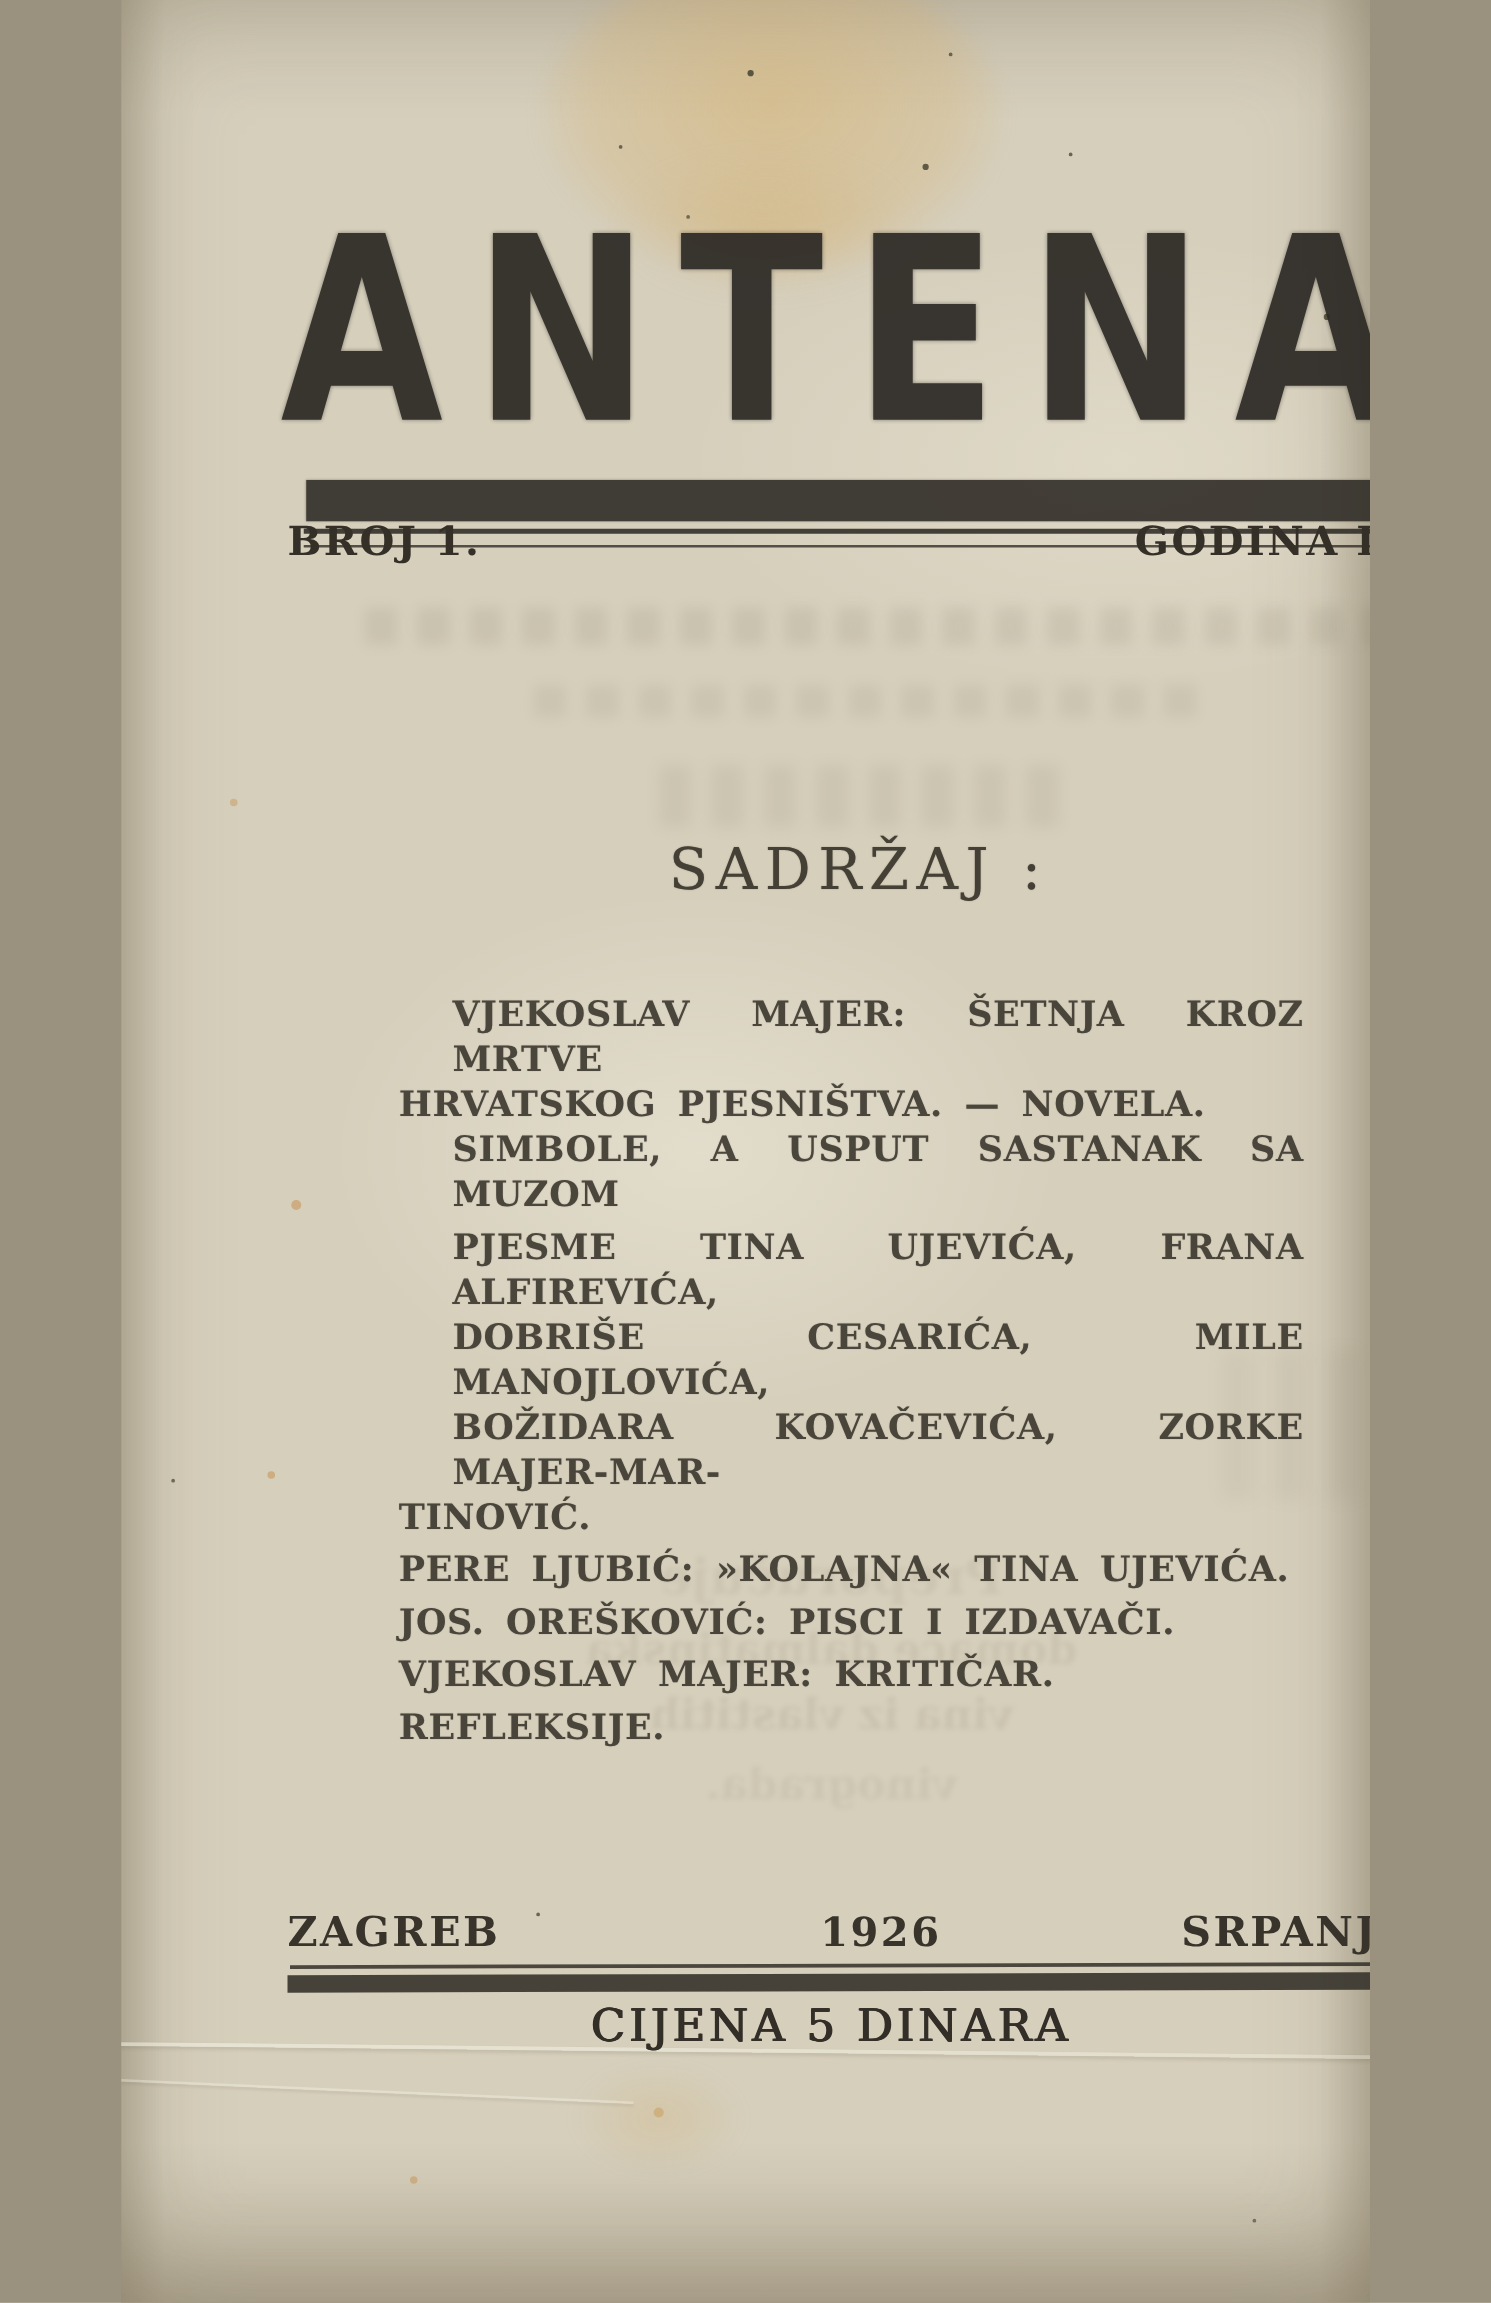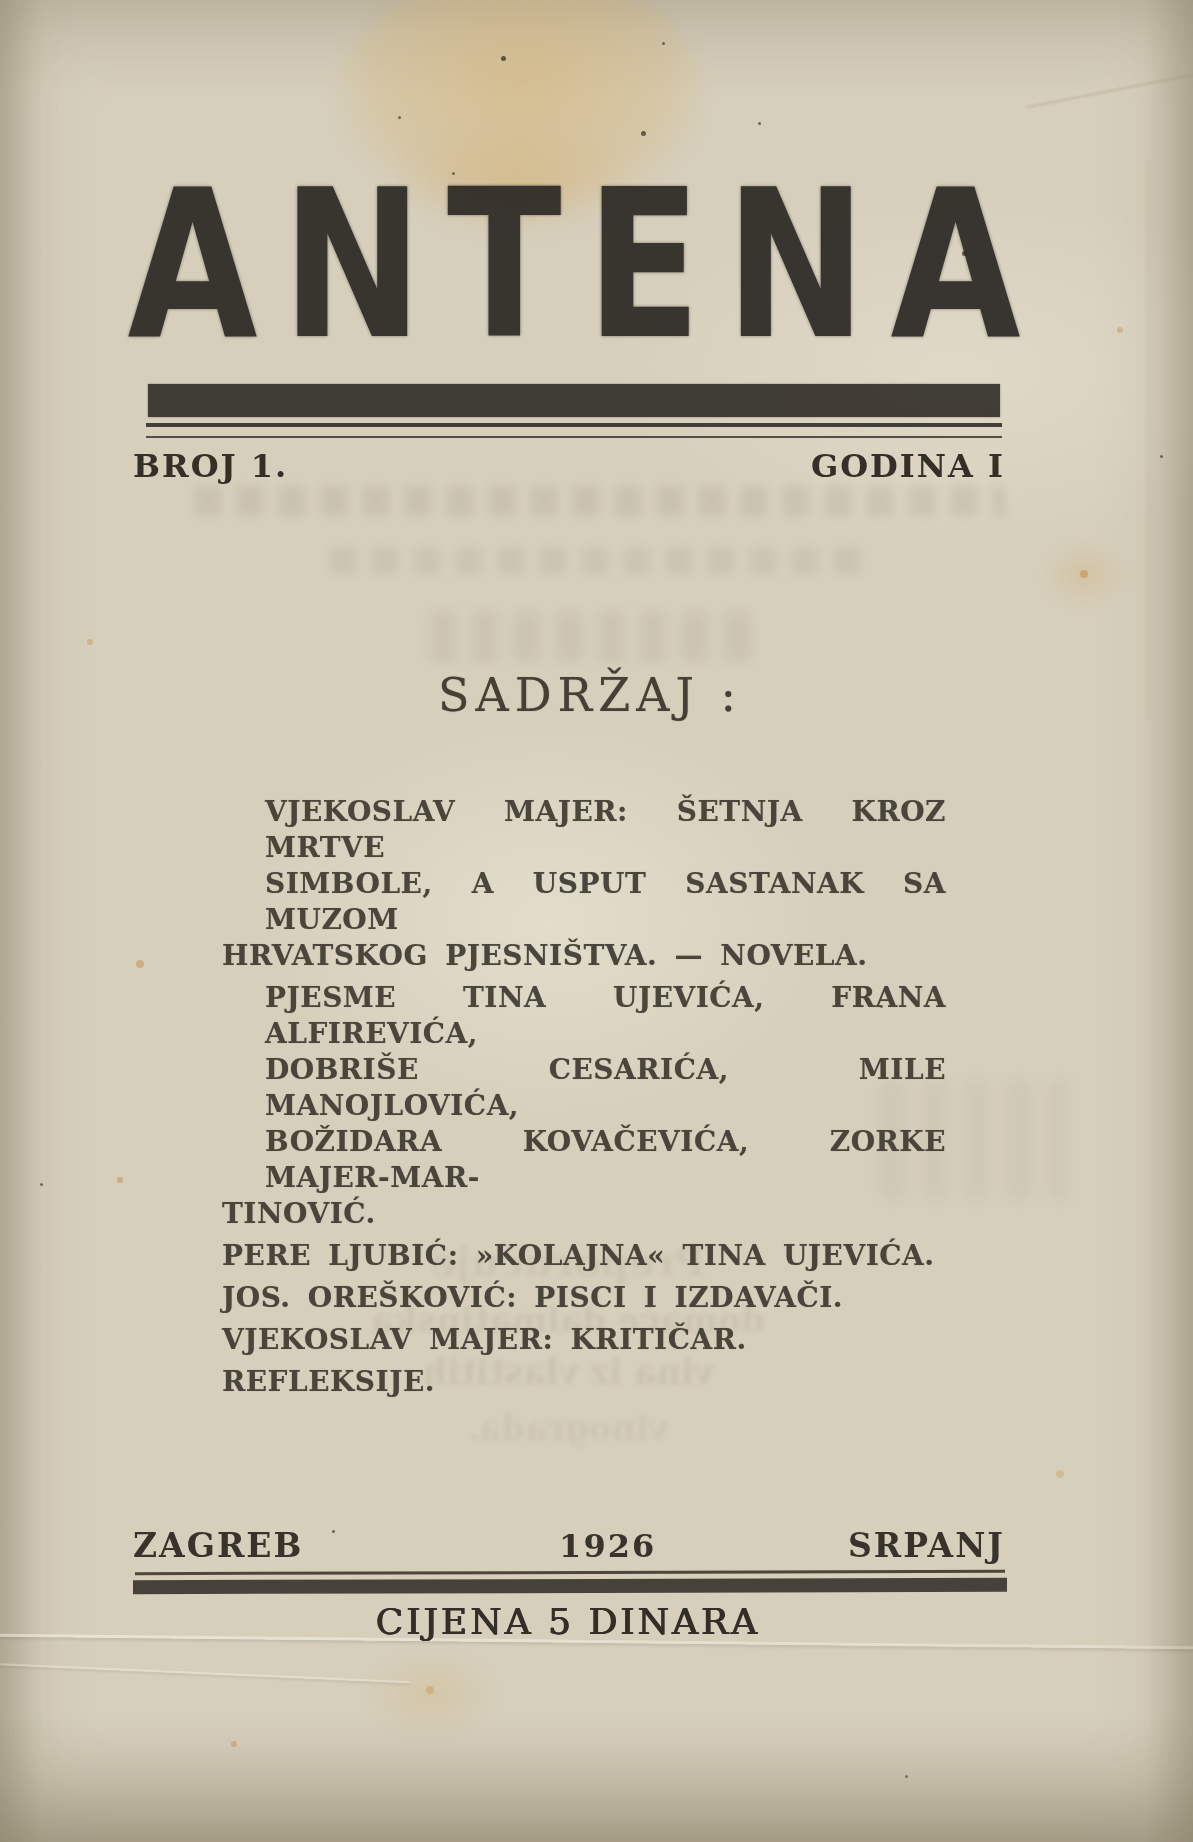--- a/index.html
+++ b/index.html
@@ -1,17 +1,17 @@
 <!DOCTYPE html>
 <html><head>
 <meta charset="utf-8">
 <style>
   html,body { margin:0; padding:0; background:#9a927e; }
   .page {
-    position:relative; width:1193px; height:1842px; margin:0 auto;
+    position:relative; width:999px; height:1842px; margin:0 auto;
     background-color:#d6cfbc;
     background-image:
       radial-gradient(ellipse 420px 300px at 46% 50%, rgba(255,252,240,0.30), transparent 70%),
       radial-gradient(ellipse 500px 260px at 80% 20%, rgba(250,246,232,0.25), transparent 70%),
       linear-gradient(90deg, rgba(118,106,84,0.20), transparent 3.5%, transparent 96%, rgba(118,106,84,0.22)),
       linear-gradient(0deg, rgba(112,98,74,0.26), transparent 7%, transparent 95%, rgba(118,106,84,0.10));
     box-shadow: inset 0 0 90px rgba(112,99,76,0.28), inset 0 -30px 60px rgba(105,92,68,0.18);
     overflow:hidden;
     font-family:"DejaVu Serif", serif;
     color:#3a362e;
@@ -64,21 +64,21 @@
   
   .masthead { position:absolute; left:150px; top:150px; width:848px; height:230px;
     display:flex; align-items:center; justify-content:center; }
   .masthead h1 { margin:0 -0.146em 0 0; font-family:"DejaVu Sans", sans-serif; font-weight:bold;
     font-size:168px; line-height:1; letter-spacing:0.146em; color:#2b2824; opacity:0.92;
     transform:scale(1.0,1.22); text-shadow:0 0 3px rgba(43,40,36,0.55); white-space:nowrap; }
   .rule-thick-top { position:absolute; left:148px; top:384px; width:852px; height:33px;
     background:#34312b; opacity:0.92; box-shadow:0 0 2px rgba(52,49,43,0.5); }
   .rule-double-top { position:absolute; left:146px; top:423px; width:856px; height:9px;
     border-top:4px solid rgba(46,43,38,0.88); border-bottom:2px solid rgba(46,43,38,0.78); }
-  .issue-row { position:absolute; left:133px; top:447px; width:872px;
+  .issue-row { position:absolute; left:133px; top:414px; width:872px;
     display:flex; justify-content:space-between; align-items:flex-end;
     font-size:32px; font-weight:bold; letter-spacing:2px; color:#343028; }
   
   .toc-heading { position:absolute; left:133px; top:668px; width:870px; text-align:center;
     font-size:46px; letter-spacing:6px; color:#454035; transform:translateX(22px);
     text-shadow:0 0 1px rgba(69,64,53,0.5); }
   .toc { position:absolute; left:222px; top:794px; width:724px;
     font-size:28px; line-height:36px; font-weight:bold; color:#3b372e;
     letter-spacing:0.5px; word-spacing:7px; opacity:0.90; }
   .toc .item { margin:0 0 6px 0; }
@@ -131,22 +131,22 @@
 
   <div class="issue-row">
     <span>BROJ 1.</span>
     <span>GODINA I</span>
   </div>
 
   <div class="toc-heading">SADRŽAJ :</div>
   <div class="toc">
     <div class="item">
       <div class="ln j">VJEKOSLAV MAJER: ŠETNJA KROZ MRTVE</div>
+      <div class="ln l">HRVATSKOG PJESNIŠTVA. — NOVELA.</div>
       <div class="ln j">SIMBOLE, A USPUT SASTANAK SA MUZOM</div>
-      <div class="ln l">HRVATSKOG PJESNIŠTVA. — NOVELA.</div>
     </div>
     <div class="item">
       <div class="ln j">PJESME TINA UJEVIĆA, FRANA ALFIREVIĆA,</div>
       <div class="ln j">DOBRIŠE CESARIĆA, MILE MANOJLOVIĆA,</div>
       <div class="ln j">BOŽIDARA KOVAČEVIĆA, ZORKE MAJER-MAR-</div>
       <div class="ln l">TINOVIĆ.</div>
     </div>
     <div class="item">
       <div class="ln l">PERE LJUBIĆ: »KOLAJNA« TINA UJEVIĆA.</div>
     </div>

